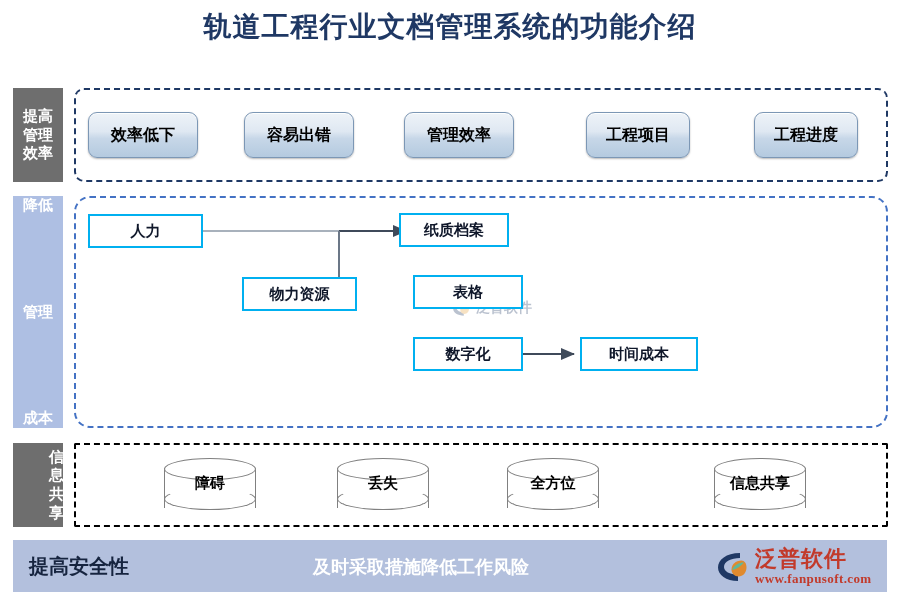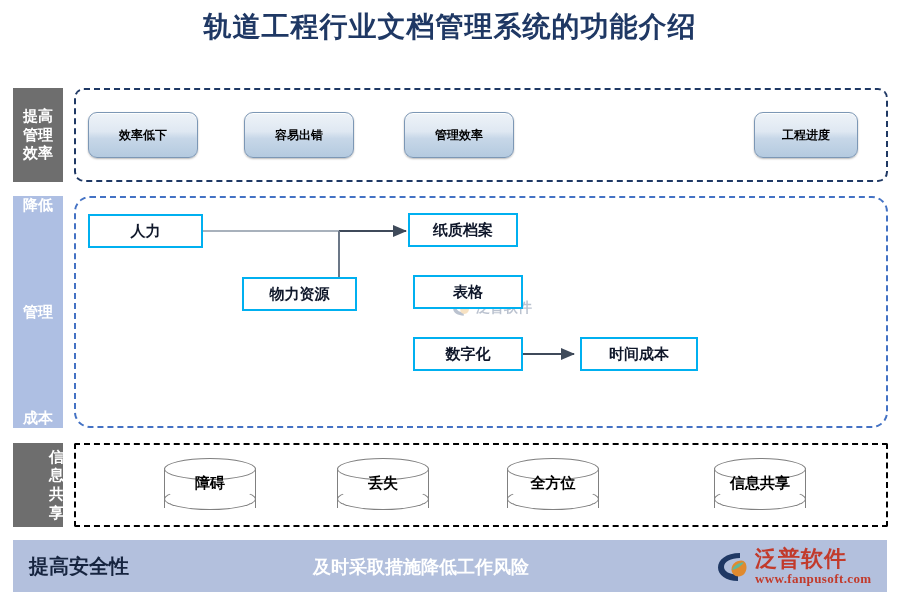--- a/index.html
+++ b/index.html
@@ -93,21 +93,21 @@
     position: absolute;
     display: flex;
     align-items: center;
     justify-content: center;
     height: 46px;
     border-radius: 9px;
     border: 1px solid #7c97b5;
     background: linear-gradient(to bottom, #eef3f8 0%, #dfe8f2 42%, #c7d7e8 58%, #b4cadf 100%);
     box-shadow: 0 1px 2px rgba(0,0,0,0.28), inset 0 1px 0 rgba(255,255,255,0.85);
     color: #000000;
-    font-size: 12px;
+    font-size: 16px;
     font-weight: bold;
     font-family: "Liberation Serif", "DejaVu Serif", serif;
     white-space: nowrap;
   }
 
   
   .rect {
     position: absolute;
     display: flex;
     align-items: center;
@@ -230,20 +230,21 @@
     <span>提高</span>
     <span>管理</span>
     <span>效率</span>
   </div>
 
   <div class="container-box" id="box-row1"></div>
 
   <div class="pill" style="left:88px;  top:112px; width:110px;">效率低下</div>
   <div class="pill" style="left:244px; top:112px; width:110px;">容易出错</div>
   <div class="pill" style="left:404px; top:112px; width:110px;">管理效率</div>
+  <div class="pill" style="left:586px; top:112px; width:104px;">工程项目</div>
   <div class="pill" style="left:754px; top:112px; width:104px;">工程进度</div>
 
   <div class="side-label" id="label-row2">
     <span>降低</span>
     <span>管理</span>
     <span>成本</span>
   </div>
 
   <div class="container-box" id="box-row2"></div>
 
@@ -257,21 +258,21 @@
     <line x1="129" y1="35" x2="265" y2="35" stroke="#8b97a6" stroke-width="1.6"></line>
     <line x1="265" y1="35" x2="332" y2="35" stroke="#3f4a5a" stroke-width="2" marker-end="url(#arrowhead)"></line>
 
     <line x1="265" y1="81" x2="265" y2="35" stroke="#6b7787" stroke-width="2"></line>
 
     <line x1="449" y1="158" x2="500" y2="158" stroke="#3f4a5a" stroke-width="2" marker-end="url(#arrowhead)"></line>
   </svg>
 
   <div class="rect" style="left:88px;  top:214px; width:115px; height:34px;">人力</div>
   <div class="rect" style="left:242px; top:277px; width:115px; height:34px;">物力资源</div>
-  <div class="rect" style="left:408px; top:213px; width:110px; height:34px;">纸质档案</div>
+  <div class="rect" style="left:399px; top:213px; width:110px; height:34px;">纸质档案</div>
   <div class="rect" style="left:413px; top:275px; width:110px; height:34px;">表格</div>
   <div class="rect" style="left:413px; top:337px; width:110px; height:34px;">数字化</div>
   <div class="rect" style="left:580px; top:337px; width:118px; height:34px;">时间成本</div>
 
   <div class="side-label" id="label-row3">
     <span>信息</span>
     <span>共享</span>
   </div>
 
   <div class="container-box" id="box-row3"></div>

